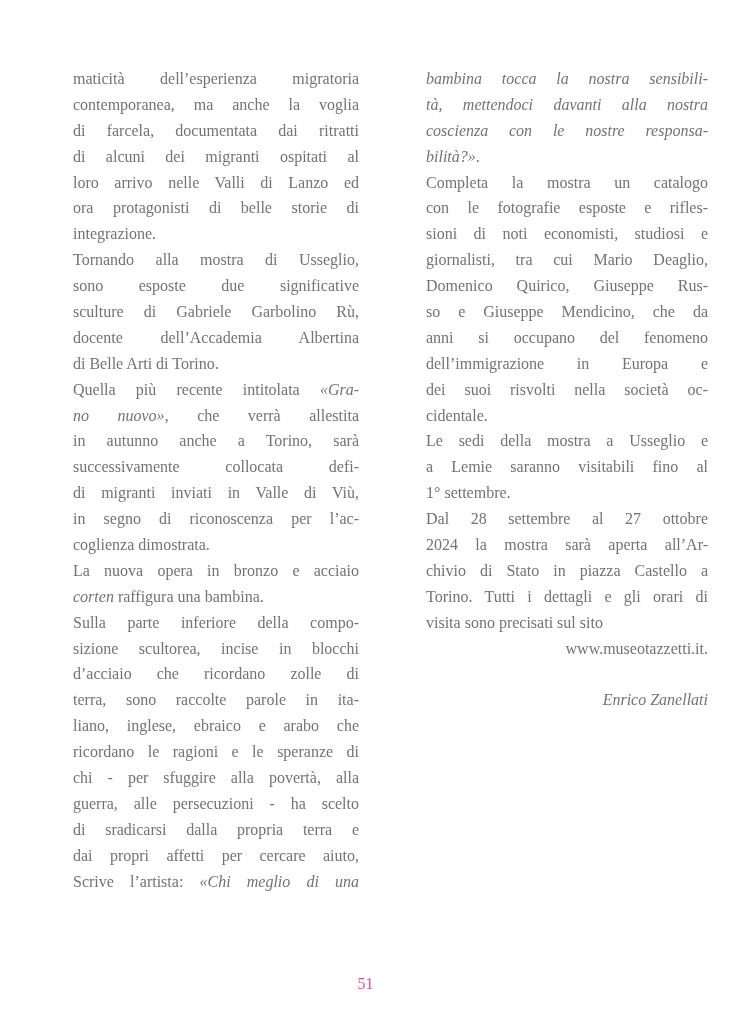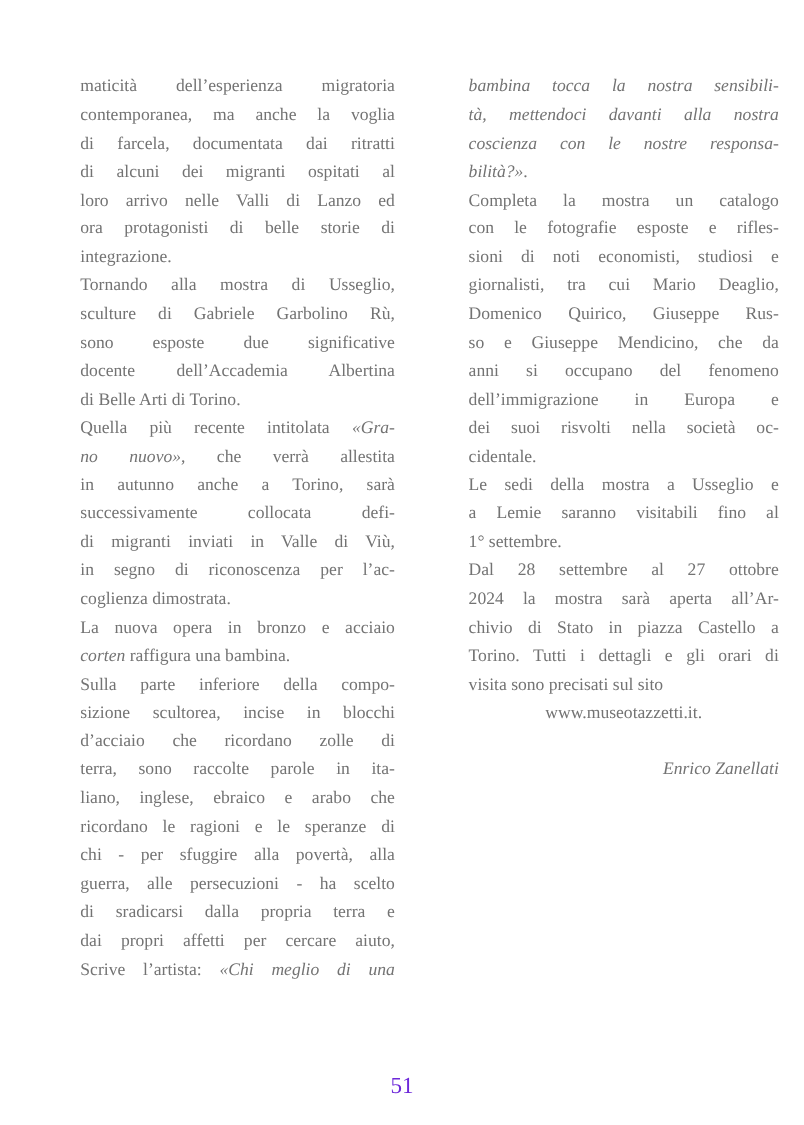--- a/index.html
+++ b/index.html
@@ -4,39 +4,39 @@
   <style>
     html, body { margin: 0; padding: 0; background: #ffffff; }
     body { width: 731px; height: 1023px; position: relative; overflow: hidden; }
     .page { position: absolute; left: 0; top: 0; width: 731px; height: 1023px; background: #ffffff; }
     .col { position: absolute; top: 66px; width: 286px; font-family: "Liberation Serif", serif; font-size: 16px; line-height: 25.9px; color: #737373; }
     .col-left { left: 73px; }
     .col-right { left: 378px; width: 282px; margin-left: 48px; }
     .ln { display: block; white-space: nowrap; height: 25.9px; }
     .j { text-align: justify; text-align-last: justify; white-space: normal; }
     .i { font-style: italic; }
-    .center { text-align: center; }
+    .center { text-align: right; }
     .sig { display: block; text-align: right; font-style: italic; font-weight: normal; margin-top: 26px; }
-    .pagenum { position: absolute; top: 975px; left: 0; width: 731px; text-align: center; font-family: "Liberation Serif", serif; font-size: 21px; color: #6d28d9; }
+    .pagenum { position: absolute; top: 975px; left: 0; width: 731px; text-align: center; font-family: "Liberation Serif", serif; font-size: 16px; color: #ec4899; }
   </style>
 </head>
 <body>
 
 <div class="page">
   <div class="col col-left" id="col-left">
       <span class="ln j"><span>maticità dell’esperienza migratoria</span></span>
       <span class="ln j"><span>contemporanea, ma anche la voglia</span></span>
       <span class="ln j"><span>di farcela, documentata dai ritratti</span></span>
       <span class="ln j"><span>di alcuni dei migranti ospitati al</span></span>
       <span class="ln j"><span>loro arrivo nelle Valli di Lanzo ed</span></span>
       <span class="ln j"><span>ora protagonisti di belle storie di</span></span>
       <span class="ln"><span>integrazione.</span></span>
       <span class="ln j"><span>Tornando alla mostra di Usseglio,</span></span>
+      <span class="ln j"><span>sono esposte due significative</span></span>
       <span class="ln j"><span>sculture di Gabriele Garbolino Rù,</span></span>
-      <span class="ln j"><span>sono esposte due significative</span></span>
       <span class="ln j"><span>docente dell’Accademia Albertina</span></span>
       <span class="ln"><span>di Belle Arti di Torino.</span></span>
       <span class="ln j"><span>Quella più recente intitolata </span><span class="i">«Gra-</span></span>
       <span class="ln j"><span class="i">no nuovo»</span><span>, che verrà allestita</span></span>
       <span class="ln j"><span>in autunno anche a Torino, sarà</span></span>
       <span class="ln j"><span>successivamente collocata defi-</span></span>
       <span class="ln j"><span>di migranti inviati in Valle di Viù,</span></span>
       <span class="ln j"><span>in segno di riconoscenza per l’ac-</span></span>
       <span class="ln"><span>coglienza dimostrata.</span></span>
       <span class="ln j"><span>La nuova opera in bronzo e acciaio</span></span>

